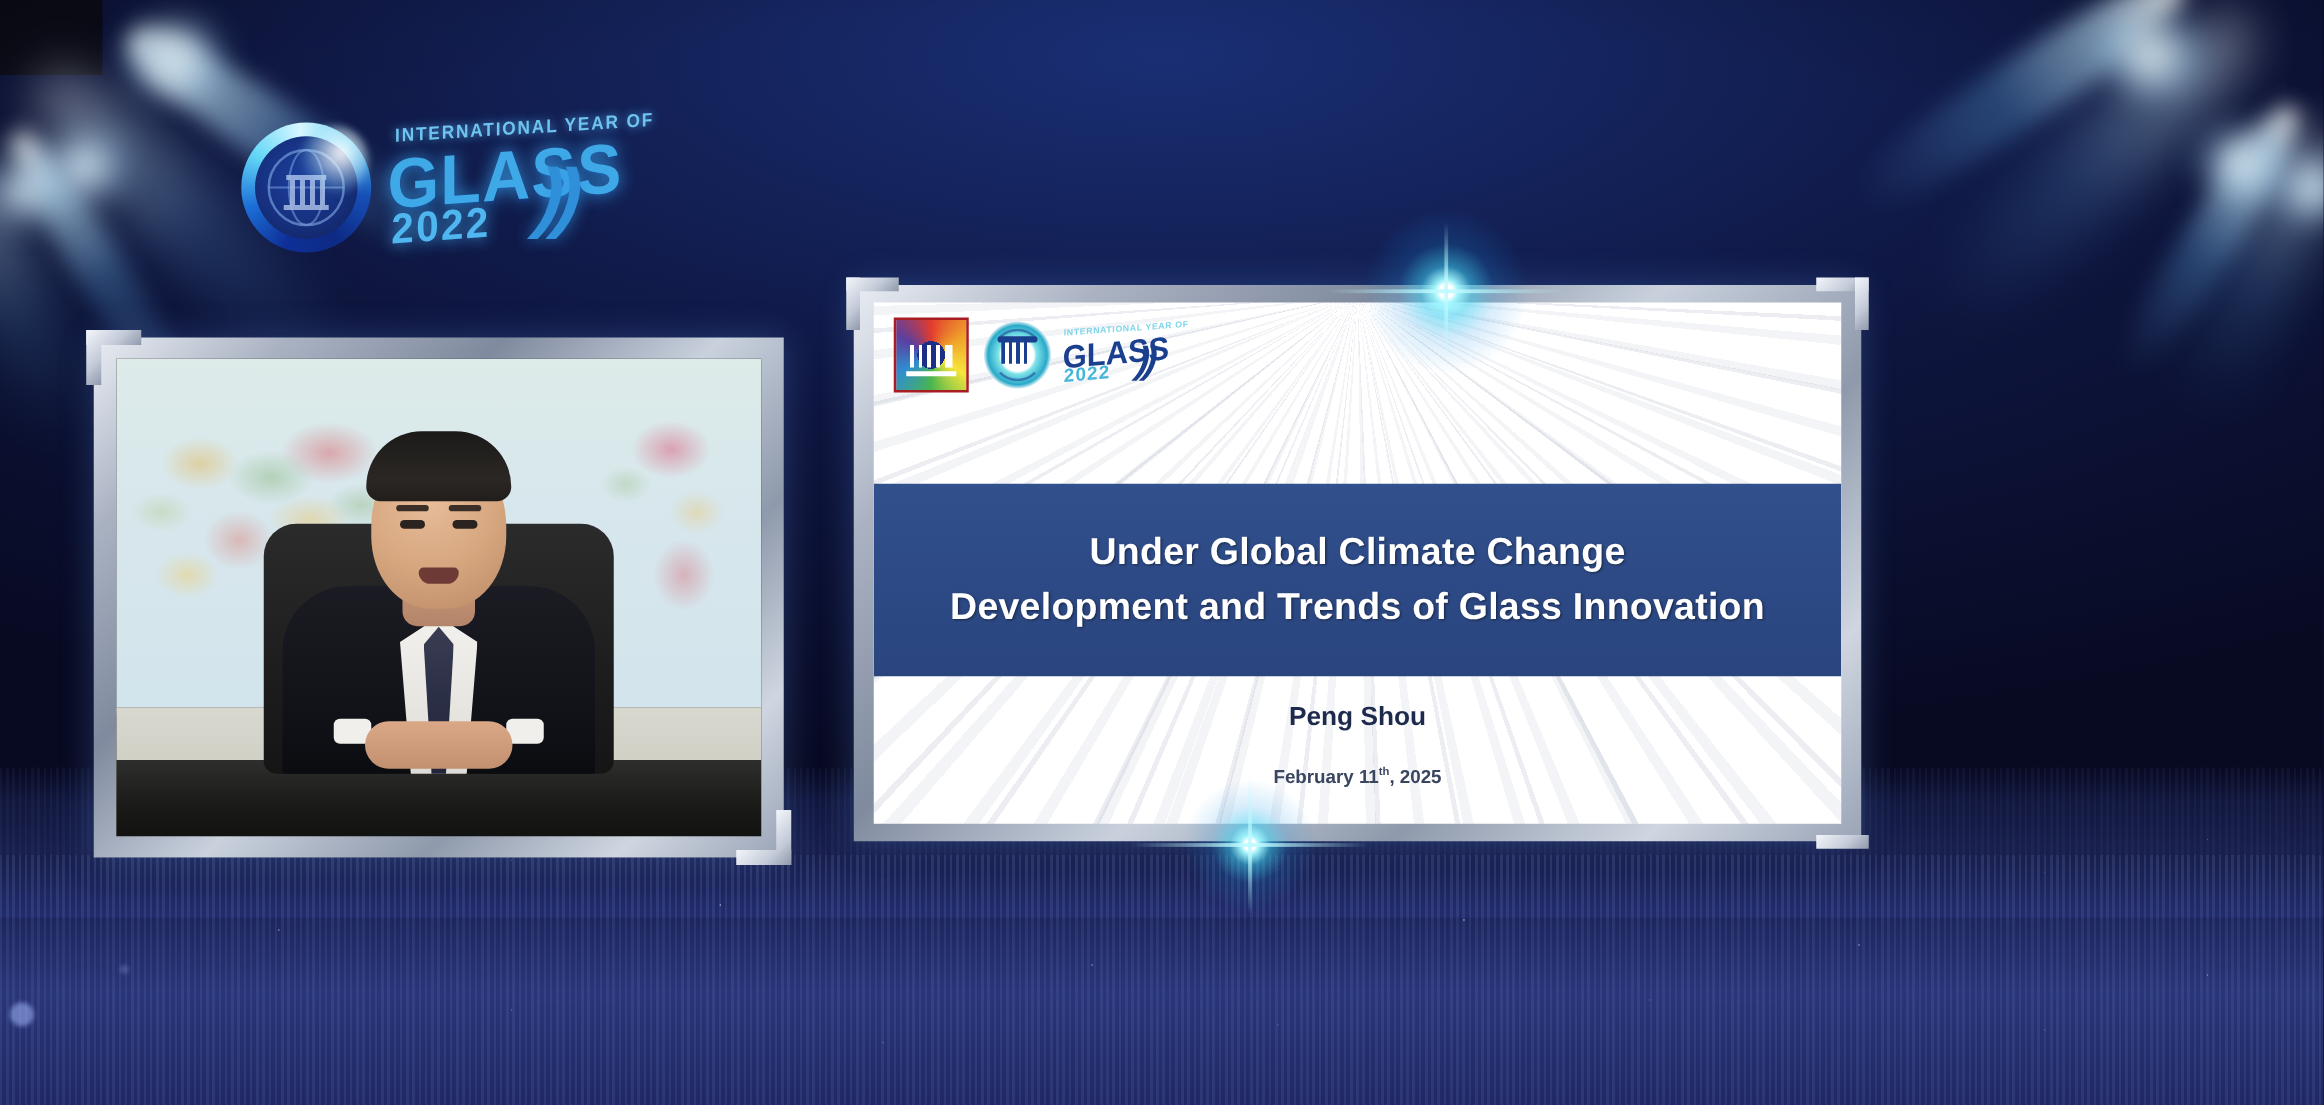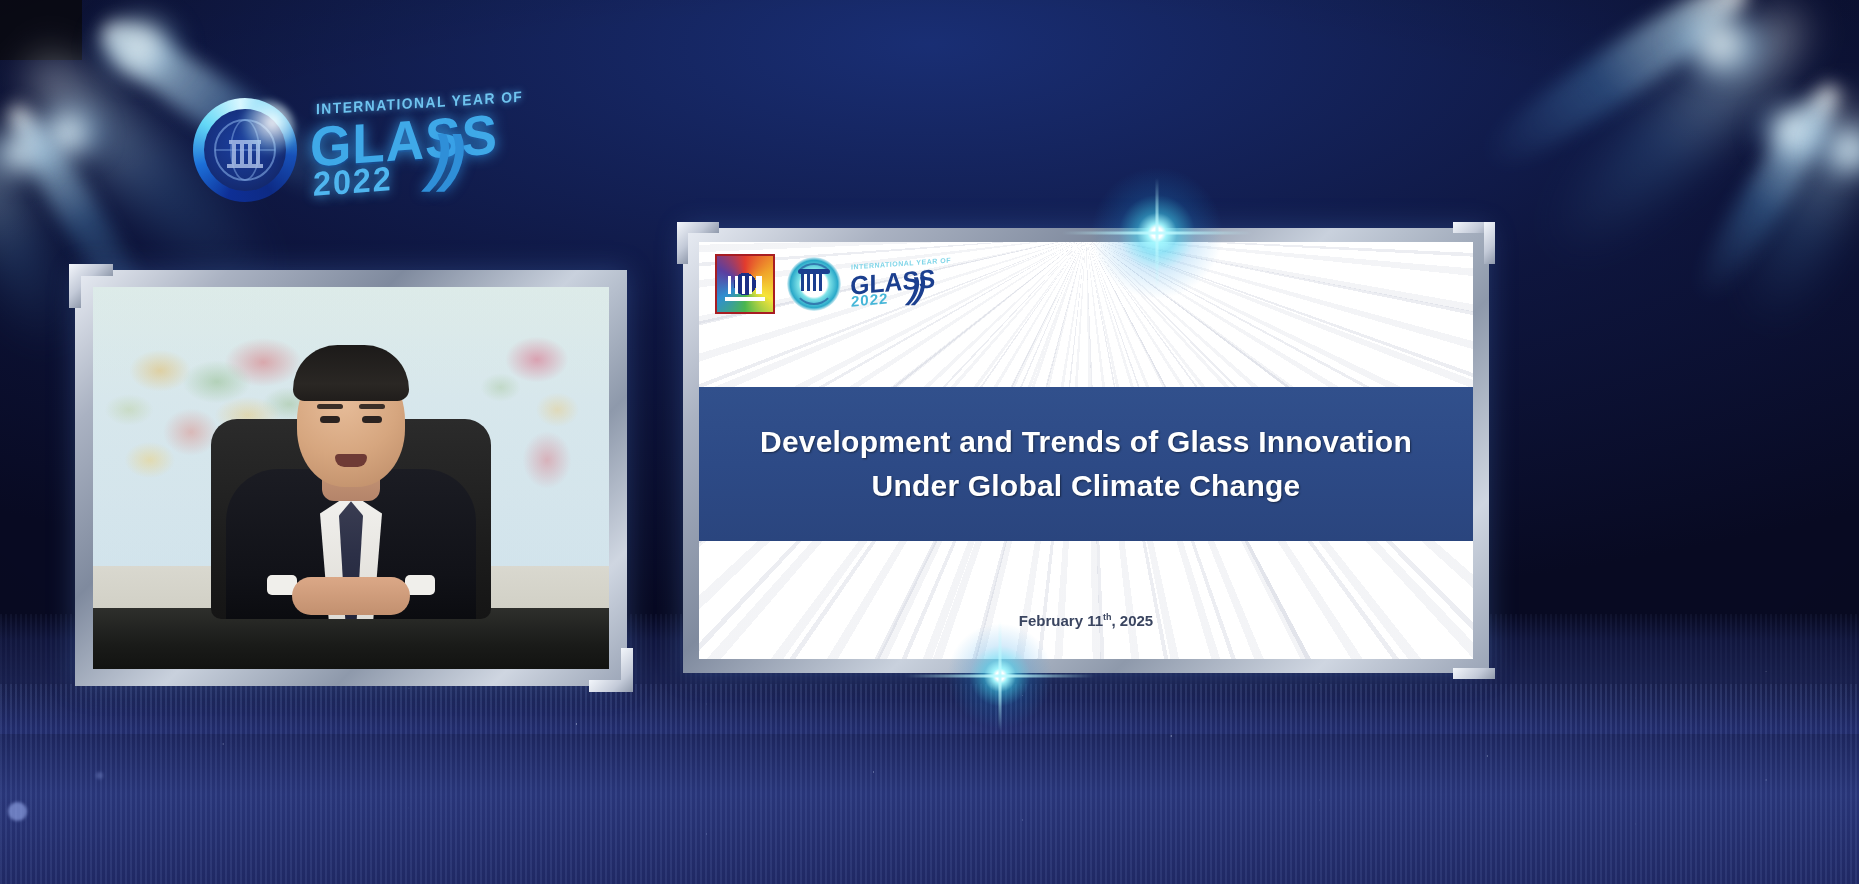--- a/index.html
+++ b/index.html
@@ -385,24 +385,25 @@
           <div class="iyog-sm-txt">
             <div class="sm-sub">INTERNATIONAL YEAR OF</div>
             <div class="sm-main">GLASS</div>
             <div class="sm-swoosh">))</div>
             <div class="sm-year">2022</div>
           </div>
         </div>
       </div>
 
       <div class="title-band">
+        <div class="title-line">Under Global Climate Change</div>
         <div class="title-line">Development and Trends of Glass Innovation</div>
-        <div class="title-line">Under Global Climate Change</div>
       </div>
 
+      <div class="presenter">Peng Shou</div>
       <div class="date"><span>February 11</span><sup>th</sup><span>, 2025</span></div>
     </div>
   </div>
 
   <div class="flare" style="left:1157px;top:233px;"></div>
   <div class="flare" style="left:1000px;top:676px;width:120px;height:120px;"></div>
 
 </div>
 
 </body></html>

